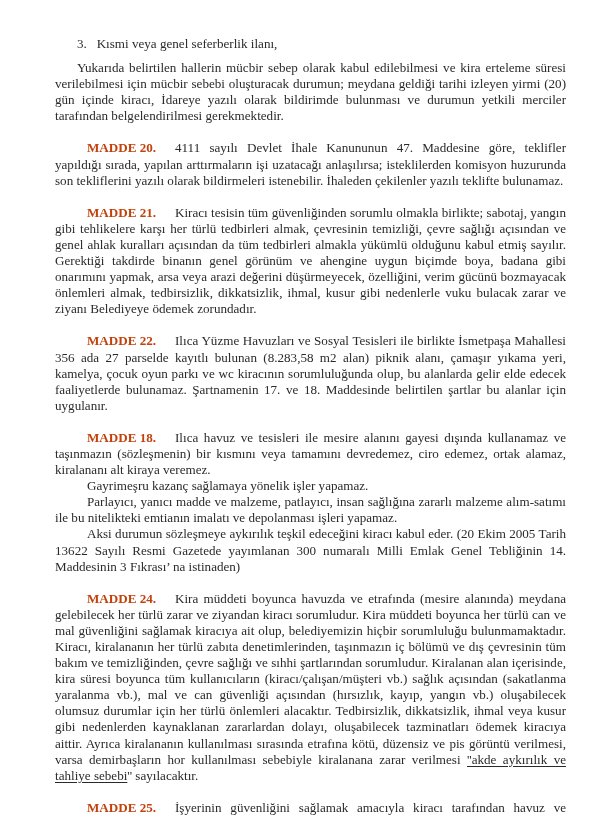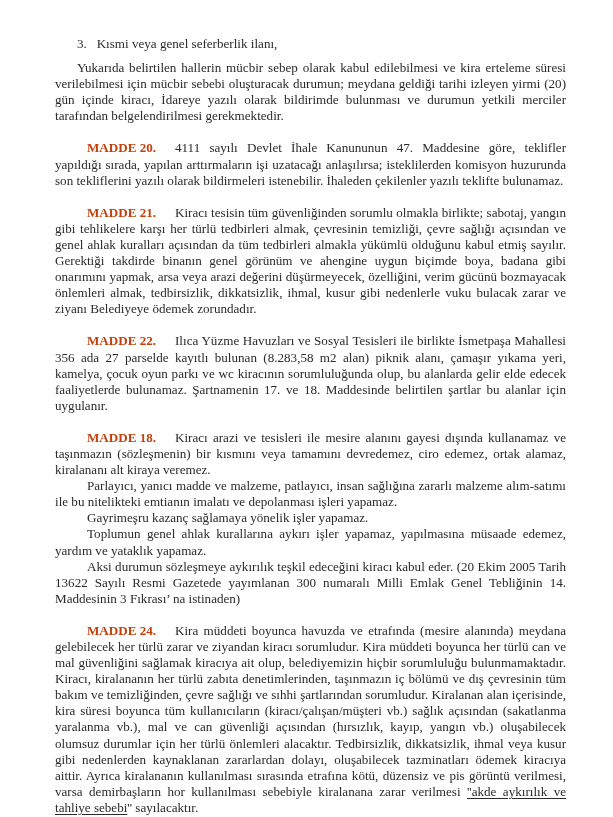--- a/index.html
+++ b/index.html
@@ -24,23 +24,22 @@
 
   <p class="ind3">3.&nbsp;&nbsp;&nbsp;Kısmi veya genel seferberlik ilanı,</p>
   <p class="ind3">Yukarıda belirtilen hallerin mücbir sebep olarak kabul edilebilmesi ve kira erteleme süresi verilebilmesi için mücbir sebebi oluşturacak durumun; meydana geldiği tarihi izleyen yirmi (20) gün içinde kiracı, İdareye yazılı olarak bildirimde bulunması ve durumun yetkili merciler tarafından belgelendirilmesi gerekmektedir.</p>
 
   <p class="madde-wrap gap"><span class="madde-label">MADDE 20.</span><span>4111 sayılı Devlet İhale Kanununun 47. Maddesine göre, teklifler yapıldığı sırada, yapılan arttırmaların işi uzatacağı anlaşılırsa; isteklilerden komisyon huzurunda son tekliflerini yazılı olarak bildirmeleri istenebilir. İhaleden çekilenler yazılı teklifte bulunamaz.</span></p>
 
   <p class="madde-wrap gap"><span class="madde-label">MADDE 21.</span><span>Kiracı tesisin tüm güvenliğinden sorumlu olmakla birlikte;  sabotaj, yangın gibi tehlikelere karşı her türlü tedbirleri almak, çevresinin temizliği, çevre sağlığı açısından ve genel ahlak kuralları açısından da tüm tedbirleri almakla yükümlü olduğunu kabul etmiş sayılır. Gerektiği takdirde binanın genel görünüm ve ahengine uygun biçimde boya, badana gibi onarımını yapmak, arsa veya arazi değerini düşürmeyecek, özelliğini, verim gücünü bozmayacak önlemleri almak, tedbirsizlik, dikkatsizlik, ihmal, kusur gibi nedenlerle vuku bulacak zarar ve ziyanı Belediyeye ödemek zorundadır.</span></p>
 
   <p class="madde-wrap gap"><span class="madde-label">MADDE 22.</span><span>Ilıca Yüzme Havuzları ve Sosyal Tesisleri ile birlikte İsmetpaşa Mahallesi 356 ada 27 parselde kayıtlı bulunan (8.283,58 m2 alan) piknik alanı, çamaşır yıkama yeri, kamelya, çocuk oyun parkı ve wc kiracının sorumluluğunda olup, bu alanlarda gelir elde edecek faaliyetlerde bulunamaz. Şartnamenin 17. ve 18. Maddesinde belirtilen şartlar bu alanlar için uygulanır.</span></p>
 
-  <p class="madde-wrap gap"><span class="madde-label">MADDE 18.</span><span>Kiracı arazi ve tesisleri ile mesire alanını gayesi dışında kullanamaz ve taşınmazın (sözleşmenin) bir kısmını veya tamamını devredemez, ciro edemez, ortak alamaz, kiralananı alt kiraya veremez.</span></p>
+  <p class="madde-wrap gap"><span class="madde-label">MADDE 18.</span><span>Ilıca havuz ve tesisleri ile mesire alanını gayesi dışında kullanamaz ve taşınmazın (sözleşmenin) bir kısmını veya tamamını devredemez, ciro edemez, ortak alamaz, kiralananı alt kiraya veremez.</span></p>
+  <p class="ind" style="text-indent:32px">Gayrimeşru kazanç sağlamaya yönelik işler yapamaz.</p>
   <p class="ind">Parlayıcı, yanıcı madde ve malzeme, patlayıcı, insan sağlığına zararlı malzeme alım-satımı ile bu nitelikteki emtianın imalatı ve depolanması işleri yapamaz.</p>
-  <p class="ind" style="text-indent:32px">Gayrimeşru kazanç sağlamaya yönelik işler yapamaz.</p>
-  <p class="ind">Toplumun genel ahlak kurallarına aykırı işler yapamaz, yapılmasına müsaade edemez, yardım ve yataklık yapamaz.</p>
   <p class="ind">Aksi durumun sözleşmeye aykırılık teşkil edeceğini kiracı kabul eder. (20 Ekim 2005 Tarih 13622 Sayılı Resmi Gazetede yayımlanan 300 numaralı Milli Emlak Genel Tebliğinin 14. Maddesinin 3 Fıkrası’ na istinaden)</p>
 
   <p class="madde-wrap gap"><span class="madde-label">MADDE 24.</span><span>Kira müddeti boyunca havuzda ve etrafında (mesire alanında) meydana gelebilecek her türlü zarar ve ziyandan kiracı sorumludur. Kira müddeti boyunca her türlü can ve mal güvenliğini sağlamak kiracıya ait olup, belediyemizin hiçbir sorumluluğu bulunmamaktadır. Kiracı, kiralananın her türlü zabıta denetimlerinden, taşınmazın iç bölümü ve dış çevresinin tüm bakım ve temizliğinden, çevre sağlığı ve sıhhi şartlarından sorumludur. Kiralanan alan içerisinde, kira süresi boyunca tüm kullanıcıların (kiracı/çalışan/müşteri vb.) sağlık açısından (sakatlanma yaralanma vb.), mal ve can güvenliği açısından (hırsızlık, kayıp, yangın vb.) oluşabilecek olumsuz durumlar için her türlü önlemleri alacaktır. Tedbirsizlik, dikkatsizlik, ihmal veya kusur gibi nedenlerden kaynaklanan zararlardan dolayı, oluşabilecek tazminatları ödemek kiracıya aittir. Ayrıca kiralananın kullanılması sırasında etrafına kötü, düzensiz ve pis görüntü verilmesi, varsa demirbaşların hor kullanılması sebebiyle kiralanana zarar verilmesi </span><span class="ul">''akde aykırılık ve tahliye sebebi</span><span>'' sayılacaktır.</span></p>
 
   <p class="madde-wrap gap"><span class="madde-label">MADDE 25.</span><span>İşyerinin güvenliğini sağlamak amacıyla kiracı tarafından havuz ve etrafına kamera sistemi kurulacak ve 24 saat izlenerek kayıtlar kiracı tarafından saklanacaktır.</span></p>
 
 </div>
 
 </body></html>

